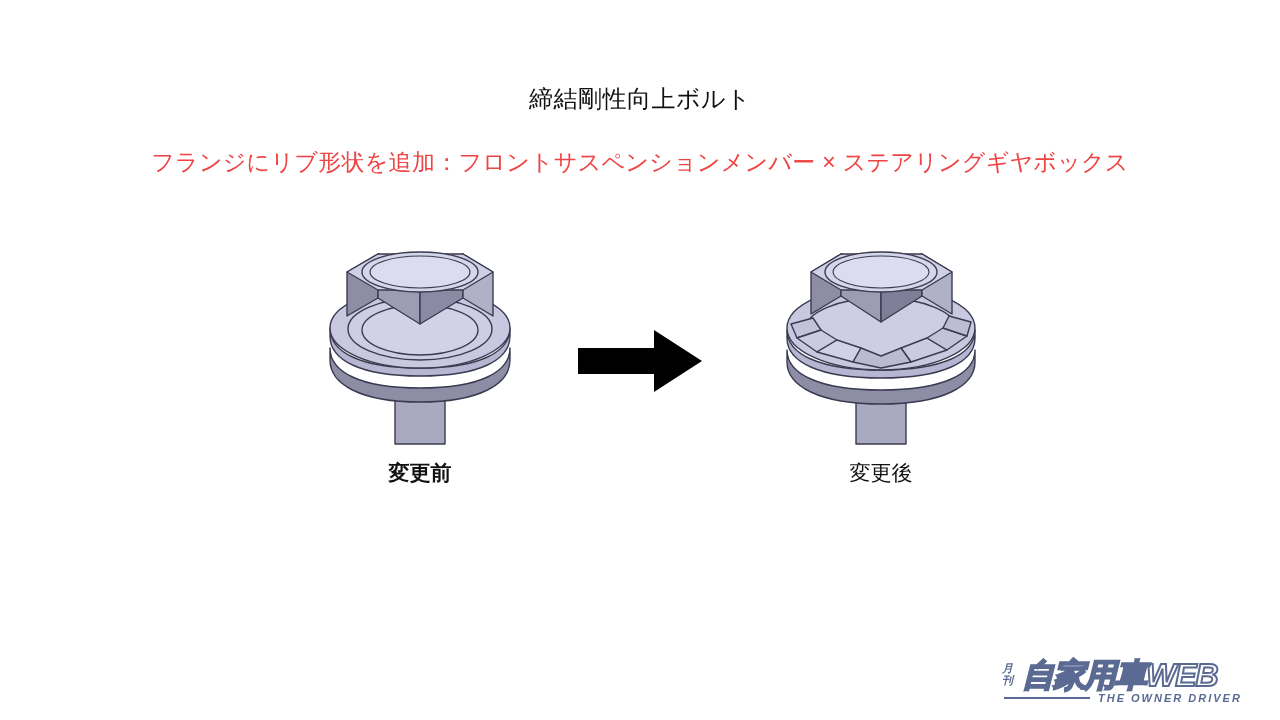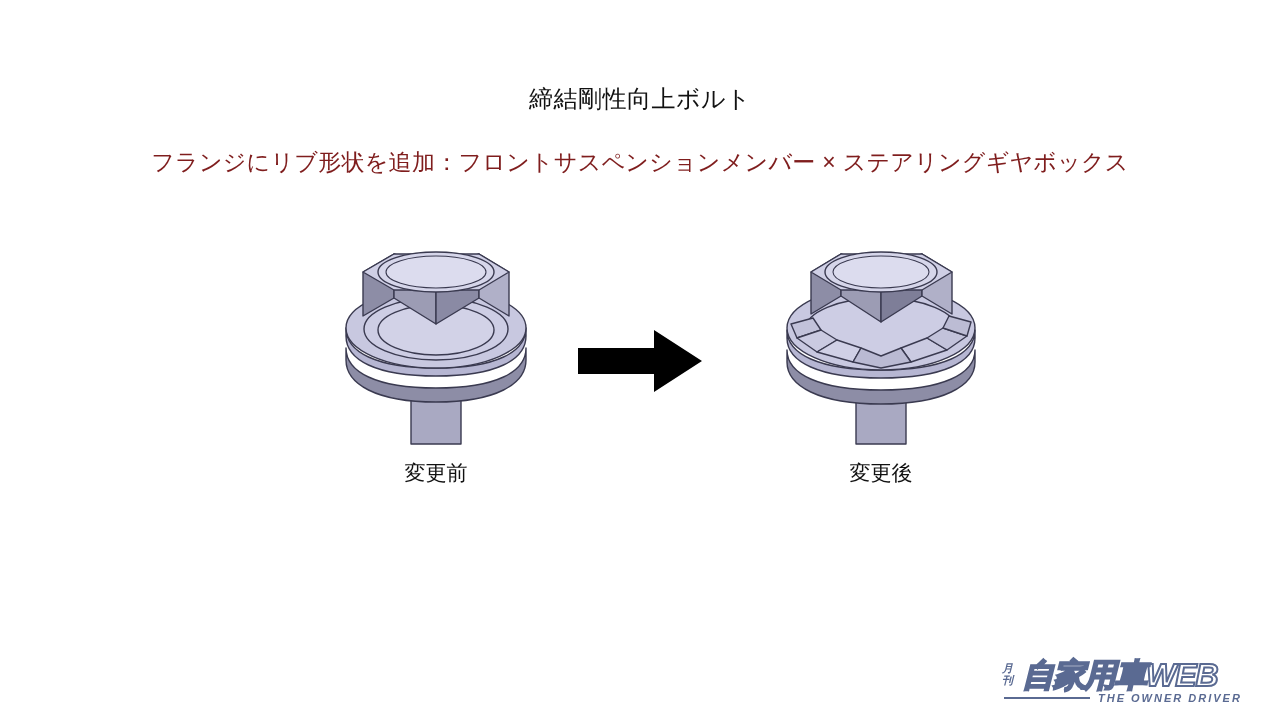--- a/index.html
+++ b/index.html
@@ -33,32 +33,32 @@
   }
   .subtitle {
     position: absolute;
     left: 0;
     top: 147px;
     width: 1280px;
     text-align: center;
     font-size: 23px;
     line-height: 30px;
     letter-spacing: 0.3px;
-    color: #7f1d1d;
+    color: #ef4444;
     white-space: nowrap;
   }
 
   
   .figure {
     position: absolute;
     top: 232px;
     width: 240px;
     height: 270px;
   }
-  .figure.before { left: 316px; }
+  .figure.before { left: 300px; font-weight: bold; }
   .figure.after  { left: 761px; }
 
   .figure-art {
     position: absolute;
     left: 0;
     top: 0;
     width: 240px;
     height: 215px;
   }
   .figure-art svg { display: block; }

